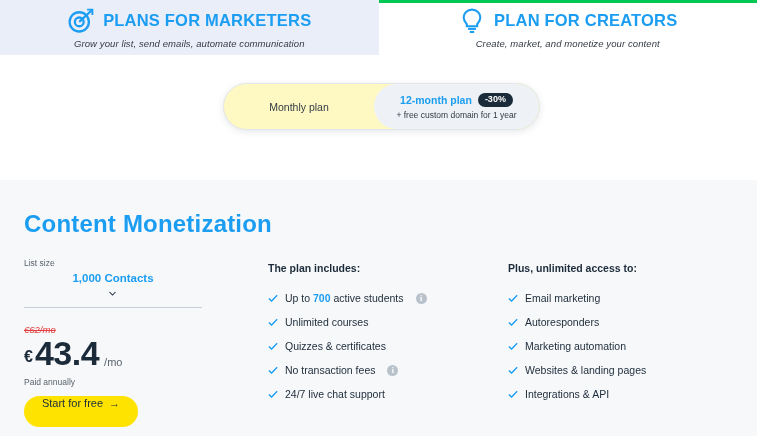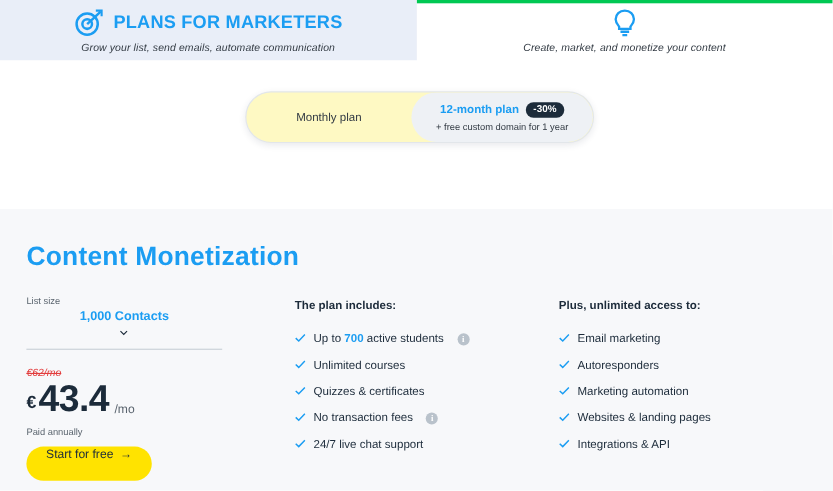--- a/index.html
+++ b/index.html
@@ -158,21 +158,21 @@
   .onboard-pill span {
     font-size: 10.5px;
     color: #1c2b3a;
     font-weight: bold;
   }
 
   
   .panel {
     position: absolute;
     left: 0;
-    top: 190px;
+    top: 180px;
     width: 757px;
     height: 256px;
     background: #f7f8fa;
   }
   .panel-inner {
     position: relative;
     width: 757px;
     height: 256px;
   }
   .plan-title {
@@ -350,20 +350,21 @@
     <div class="tab tab-creators">
       <div class="creators-topline"></div>
       <div class="tab-row">
         <span>
           <svg class="tab-icon" viewBox="0 0 32 32">
             <path d="M16 3 C10.5 3 6.5 7 6.5 12 c0 3.6 2.2 5.8 3.6 7.6 l0 2.4 l11.8 0 l0 -2.4 c1.4 -1.8 3.6 -4 3.6 -7.6 C25.5 7 21.5 3 16 3 Z" fill="none" stroke="#1b9df2" stroke-width="2.4"></path>
             <line x1="11.5" y1="25" x2="20.5" y2="25" stroke="#1b9df2" stroke-width="2.4"></line>
             <line x1="13.5" y1="28.5" x2="18.5" y2="28.5" stroke="#1b9df2" stroke-width="2.4"></line>
           </svg>
         </span>
+        <span class="tab-title">PLAN FOR CREATORS</span>
       </div>
       <div class="tab-sub">Create, market, and monetize your content</div>
     </div>
   </div>
 
   <div class="switch-area">
 
     <div class="switch-wrap">
       <div class="switch-opt switch-monthly">
         <span>Monthly plan</span>

